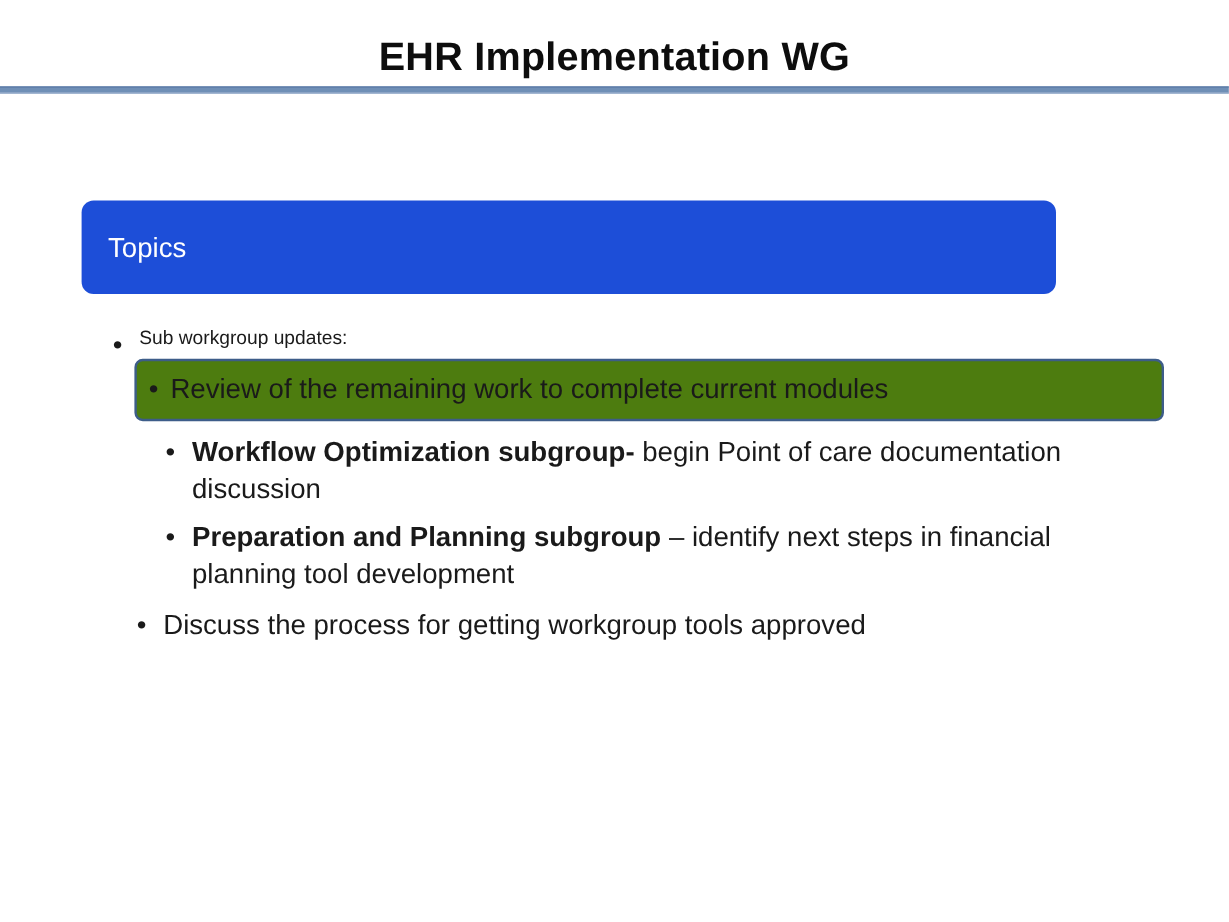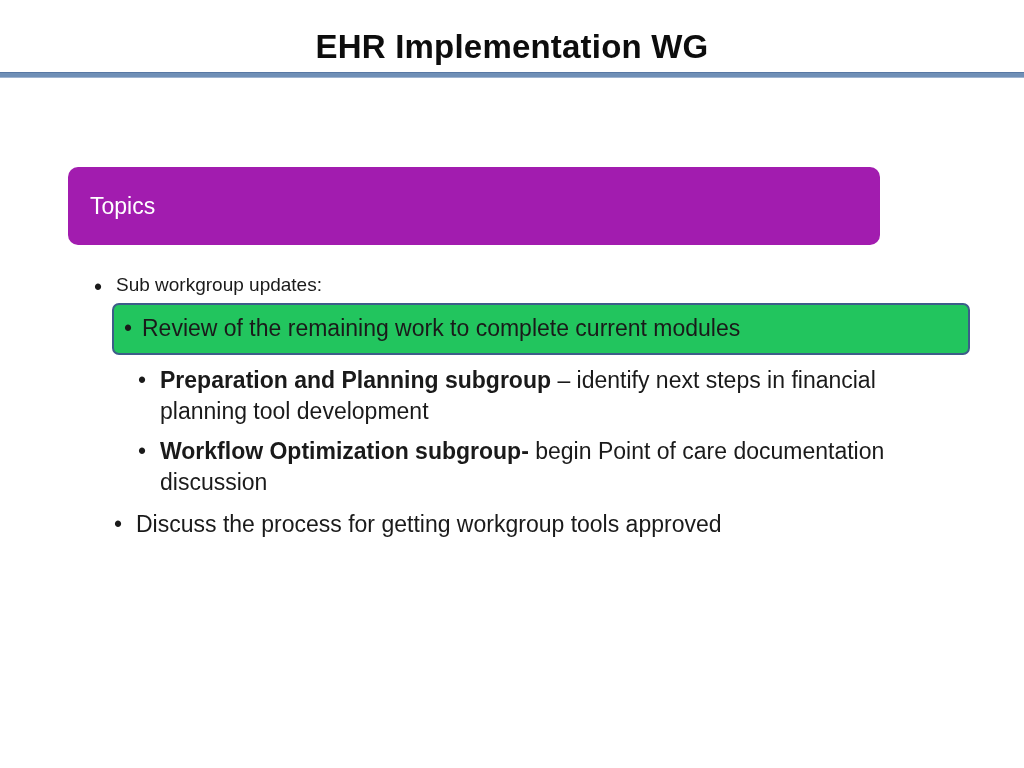--- a/index.html
+++ b/index.html
@@ -58,59 +58,59 @@
     color: #000000;
     letter-spacing: -0.5px;
     line-height: 1.1;
   }
   .topics-bar {
     position: absolute;
     top: 167px;
     left: 68px;
     width: 812px;
     height: 78px;
-    background: #a21caf;
+    background: #1d4ed8;
     border-radius: 10px;
     box-sizing: border-box;
   }
   .topics-bar-label {
     position: absolute;
     left: 22px;
     top: 26px;
     font-size: 23px;
     color: #ffffff;
     font-family: "Liberation Sans", sans-serif;
   }
   .content {
     position: absolute;
     top: 272px;
     left: 90px;
     width: 870px;
   }
   .bullet-l1 {
     position: relative;
-    font-size: 19px;
+    font-size: 16px;
     line-height: 1.32;
     color: #1a1a1a;
     margin: 0 0 6px 0;
     padding-left: 26px;
     box-sizing: border-box;
   }
   .bullet-l1::before {
     content: "\2022";
     position: absolute;
     left: 4px;
     top: 0;
     font-size: 23px;
   }
   .highlight-box {
     position: relative;
     margin: 4px 0 6px 22px;
     width: 858px;
-    background: #22c55e;
+    background: #4d7c0f;
     border: 2px solid #3d5d89;
     border-radius: 7px;
     box-sizing: border-box;
     padding: 8px 12px 10px 28px;
   }
   .highlight-box .btext {
     font-size: 23px;
     line-height: 1.32;
     color: #1a1a1a;
   }
@@ -178,24 +178,24 @@
 
   <div class="content">
 
     <div class="bullet-l1">Sub workgroup updates:</div>
 
     <div class="highlight-box">
       <span class="btext">Review of the remaining work to complete current modules</span>
     </div>
 
     <div class="bullet-l2">
+      <span class="strong">Workflow Optimization subgroup-</span><span> begin Point of care documentation discussion</span>
+    </div>
+
+    <div class="bullet-l2">
       <span class="strong">Preparation and Planning subgroup</span><span> – identify next steps in financial planning tool development</span>
     </div>
 
-    <div class="bullet-l2">
-      <span class="strong">Workflow Optimization subgroup-</span><span> begin Point of care documentation discussion</span>
-    </div>
-
     <div class="bullet-l1b">Discuss the process for getting workgroup tools approved</div>
 
   </div>
 
 </div>
 
 </body></html>

